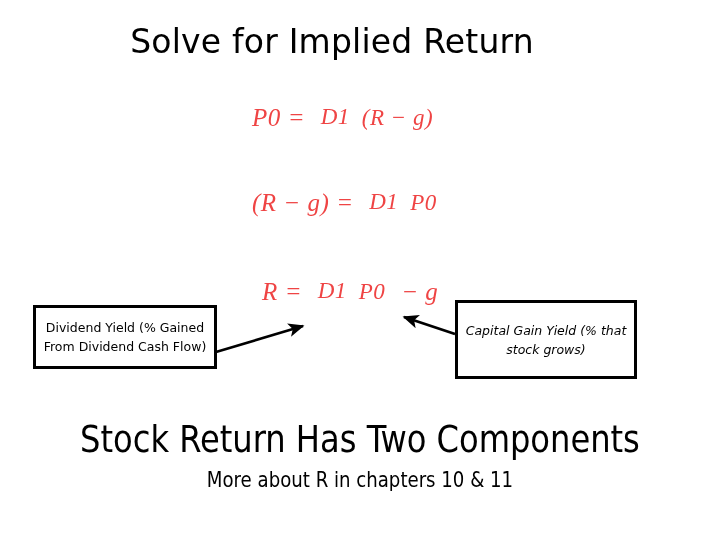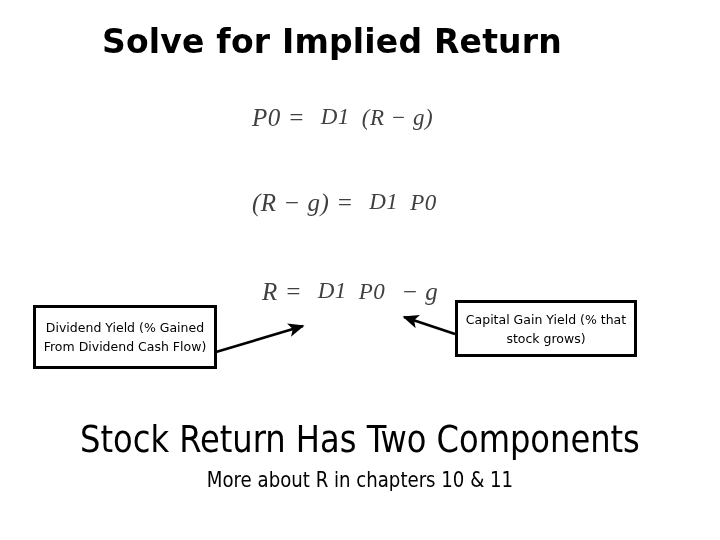--- a/index.html
+++ b/index.html
@@ -19,33 +19,33 @@
 
   
   #slide-title {
     position: absolute;
     left: 0;
     top: 22px;
     width: 664px;
     text-align: center;
     font-family: "DejaVu Sans", sans-serif;
     font-size: 33px;
-    font-weight: 700;
+    font-weight: 400;
     line-height: 40px;
     letter-spacing: 0.2px;
     color: #000000;
     white-space: nowrap;
   }
 
   
   .equation {
     position: absolute;
     font-family: "Liberation Serif", serif;
     font-style: italic;
-    color: #404040;
+    color: #ef4444;
     display: flex;
     align-items: center;
     white-space: nowrap;
   }
   .eq-term {
     font-size: 25px;
     font-style: italic;
     letter-spacing: 0.5px;
   }
   .eq-op {
@@ -104,21 +104,22 @@
   #callout-left {
     left: 33px;
     top: 305px;
     width: 184px;
     height: 64px;
   }
   #callout-right {
     left: 455px;
     top: 300px;
     width: 182px;
-    height: 57px;
+    height: 79px;
+    font-style: italic;
   }
 
   
   #arrow-layer {
     position: absolute;
     left: 0;
     top: 0;
     width: 720px;
     height: 540px;
     pointer-events: none;

